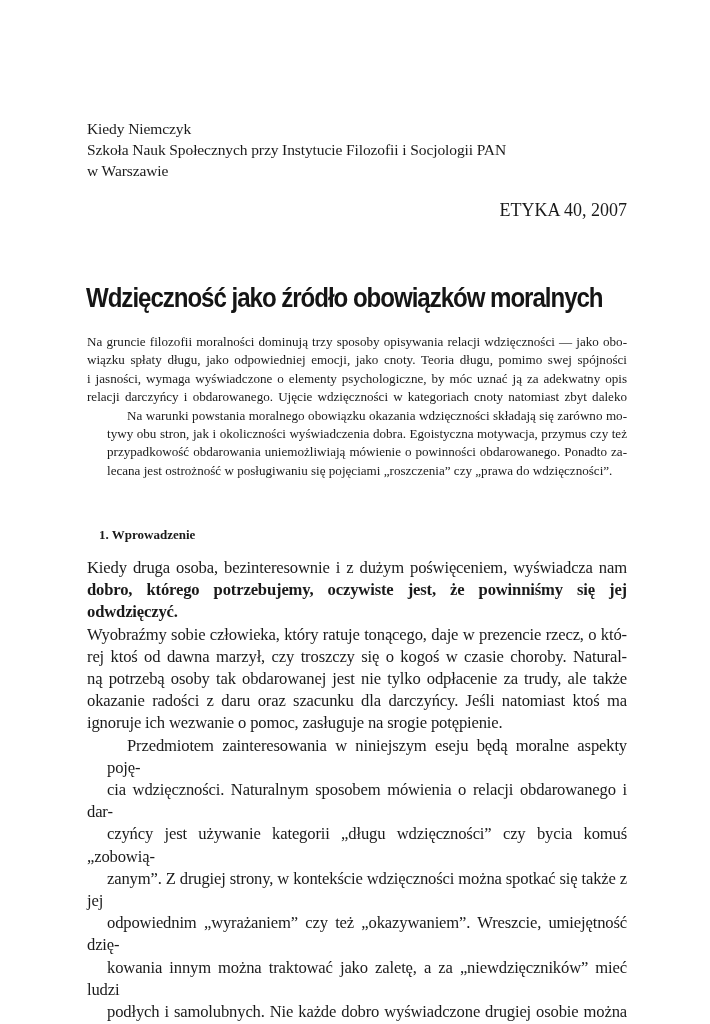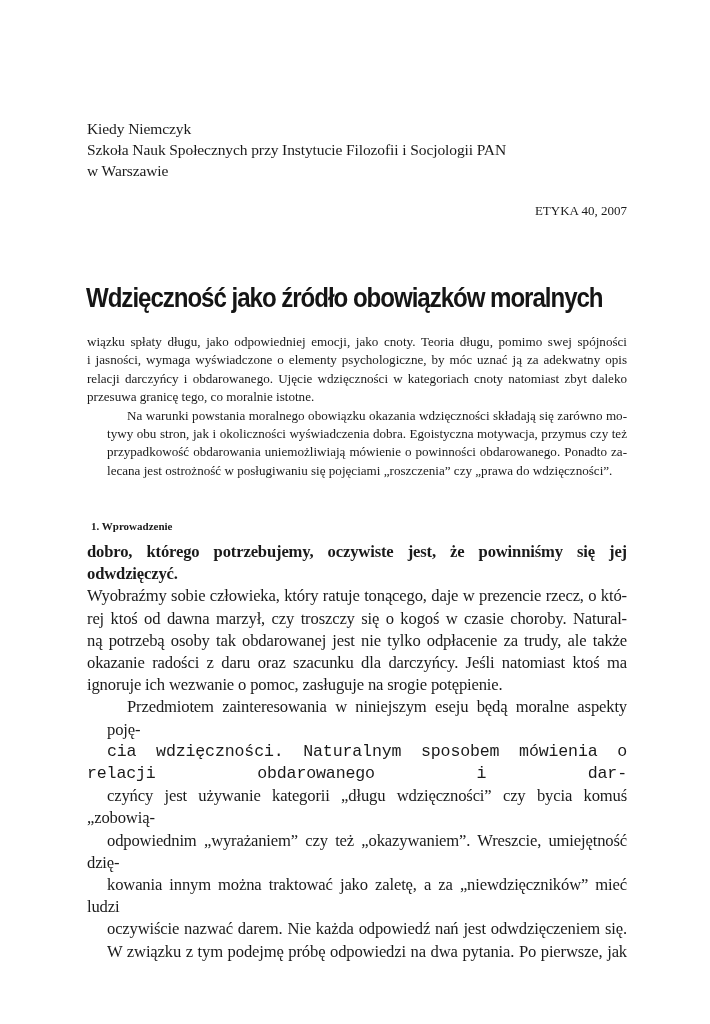--- a/index.html
+++ b/index.html
@@ -27,21 +27,21 @@
     left: 0;
     font-size: 15.5px;
     line-height: 21px;
     letter-spacing: -0.1px;
   }
   .author-block div { white-space: nowrap; }
   .journal-ref {
     position: absolute;
     top: 200px;
     right: 0;
-    font-size: 13px;
+    font-size: 18px;
     line-height: 21px;
     white-space: nowrap;
     margin-left: 44px;
   }
   .title {
     position: absolute;
     top: 280px;
     left: -1px;
     margin: 0;
     font-family: "Liberation Sans", "DejaVu Sans", sans-serif;
@@ -65,22 +65,22 @@
   }
   .abstract p { margin: 0; }
   .abstract p + p { text-indent: 20px; }
   .section {
     position: absolute;
     top: 512px;
     left: 0;
     width: 540px;
   }
   .section-heading {
-    margin: 4px;
-    font-size: 11px;
+    margin: 12px;
+    font-size: 13px;
     line-height: 21px;
     font-weight: bold;
   }
   .body-text {
     font-size: 16.6px;
     line-height: 22.2px;
     text-align: justify;
     letter-spacing: -0.15px;
   }
   .body-text p { margin: 0; }
@@ -98,50 +98,53 @@
     <div>Szkoła Nauk Społecznych przy Instytucie Filozofii i Socjologii PAN</div>
     <div>w Warszawie</div>
   </div>
 
   <div class="journal-ref">ETYKA 40, 2007</div>
 
   <h1 class="title">Wdzięczność jako źródło obowiązków moralnych</h1>
 
   <div class="abstract">
     <p>
+      <span class="line" style="white-space: normal;">Na gruncie filozofii moralności dominują trzy sposoby opisywania relacji wdzięczności — jako obo-</span>
       <span class="line" style="white-space: normal;">wiązku spłaty długu, jako odpowiedniej emocji, jako cnoty. Teoria długu, pomimo swej spójności</span>
       <span class="line" style="white-space: normal;">i jasności, wymaga wyświadczone o elementy psychologiczne, by móc uznać ją za adekwatny opis</span>
       <span class="line" style="white-space: normal;">relacji darczyńcy i obdarowanego. Ujęcie wdzięczności w kategoriach cnoty natomiast zbyt daleko</span>
-      <span class="line last">przesuwa granicę tego, co moralnie istotne.</span>
     </p>
     <p>
       <span class="line" style="padding-left: 20px; white-space: normal;">Na warunki powstania moralnego obowiązku okazania wdzięczności składają się zarówno mo-</span>
       <span class="line" style="white-space: normal;">tywy obu stron, jak i okoliczności wyświadczenia dobra. Egoistyczna motywacja, przymus czy też</span>
       <span class="line" style="white-space: normal;">przypadkowość obdarowania uniemożliwiają mówienie o powinności obdarowanego. Ponadto za-</span>
       <span class="line last">lecana jest ostrożność w posługiwaniu się pojęciami „roszczenia” czy „prawa do wdzięczności”.</span>
     </p>
   </div>
 
   <div class="section">
     <h2 class="section-heading">1. Wprowadzenie</h2>
     <div class="body-text">
       <p>
+        <span class="line" style="white-space: normal;">Kiedy druga osoba, bezinteresownie i z dużym poświęceniem, wyświadcza nam</span>
         <span class="line" style="white-space: normal; font-weight: bold;">dobro, którego potrzebujemy, oczywiste jest, że powinniśmy się jej odwdzięczyć.</span>
         <span class="line" style="white-space: normal;">Wyobraźmy sobie człowieka, który ratuje tonącego, daje w prezencie rzecz, o któ-</span>
         <span class="line" style="white-space: normal;">rej ktoś od dawna marzył, czy troszczy się o kogoś w czasie choroby. Natural-</span>
         <span class="line" style="white-space: normal;">ną potrzebą osoby tak obdarowanej jest nie tylko odpłacenie za trudy, ale także</span>
         <span class="line" style="white-space: normal;">okazanie radości z daru oraz szacunku dla darczyńcy. Jeśli natomiast ktoś ma</span>
         <span class="line last">ignoruje ich wezwanie o pomoc, zasługuje na srogie potępienie.</span>
       </p>
       <p>
         <span class="line" style="padding-left: 20px; white-space: normal;">Przedmiotem zainteresowania w niniejszym eseju będą moralne aspekty poję-</span>
-        <span class="line" style="white-space: normal; font-family: Liberation Mono, monospace;">cia wdzięczności. Naturalnym sposobem mówienia o relacji obdarowanego i dar-</span>
+        <span class="line" style="white-space: normal;">cia wdzięczności. Naturalnym sposobem mówienia o relacji obdarowanego i dar-</span>
         <span class="line" style="white-space: normal;">czyńcy jest używanie kategorii „długu wdzięczności” czy bycia komuś „zobowią-</span>
+        <span class="line" style="white-space: normal;">zanym”. Z drugiej strony, w kontekście wdzięczności można spotkać się także z jej</span>
         <span class="line" style="white-space: normal;">odpowiednim „wyrażaniem” czy też „okazywaniem”. Wreszcie, umiejętność dzię-</span>
         <span class="line" style="white-space: normal;">kowania innym można traktować jako zaletę, a za „niewdzięczników” mieć ludzi</span>
+        <span class="line" style="white-space: normal;">podłych i samolubnych. Nie każde dobro wyświadczone drugiej osobie można</span>
         <span class="line" style="white-space: normal;">oczywiście nazwać darem. Nie każda odpowiedź nań jest odwdzięczeniem się.</span>
         <span class="line" style="white-space: normal;">W związku z tym podejmę próbę odpowiedzi na dwa pytania. Po pierwsze, jak</span>
 
       </p>
     </div>
   </div>
 
 </div>
 
 </body></html>

